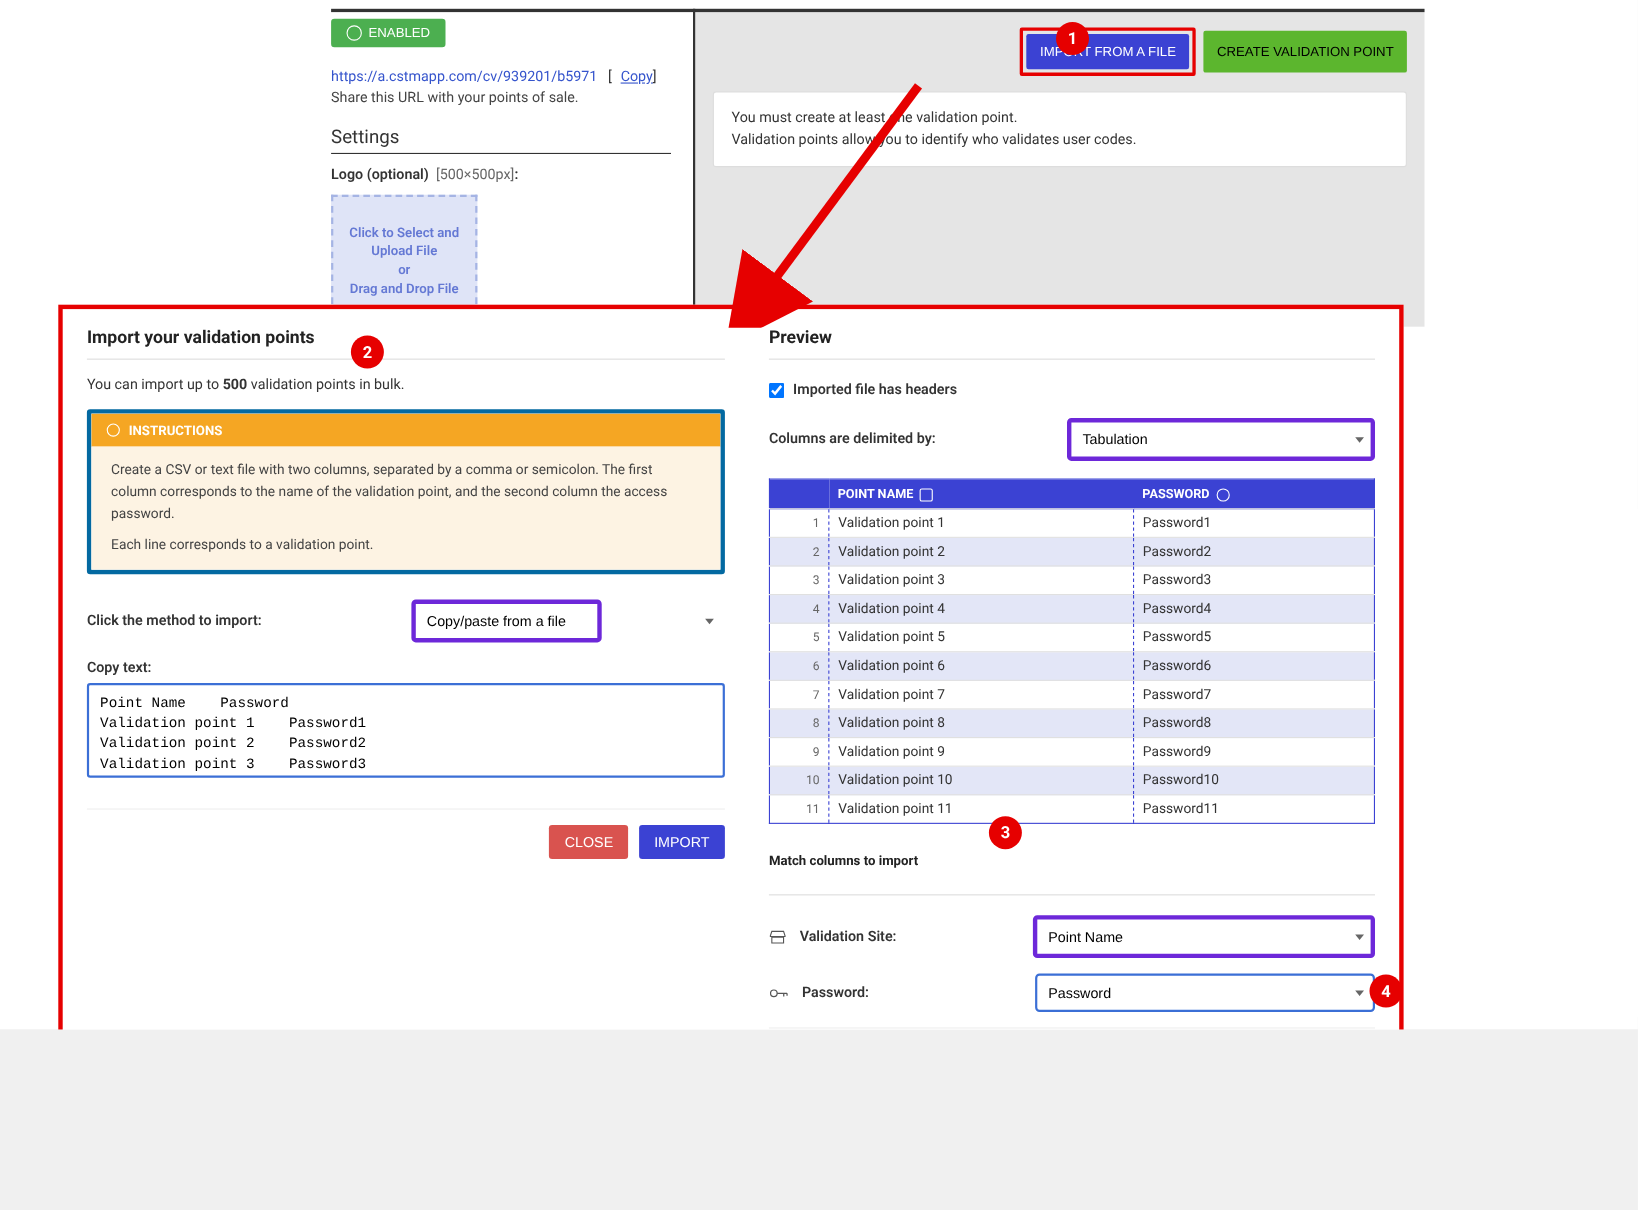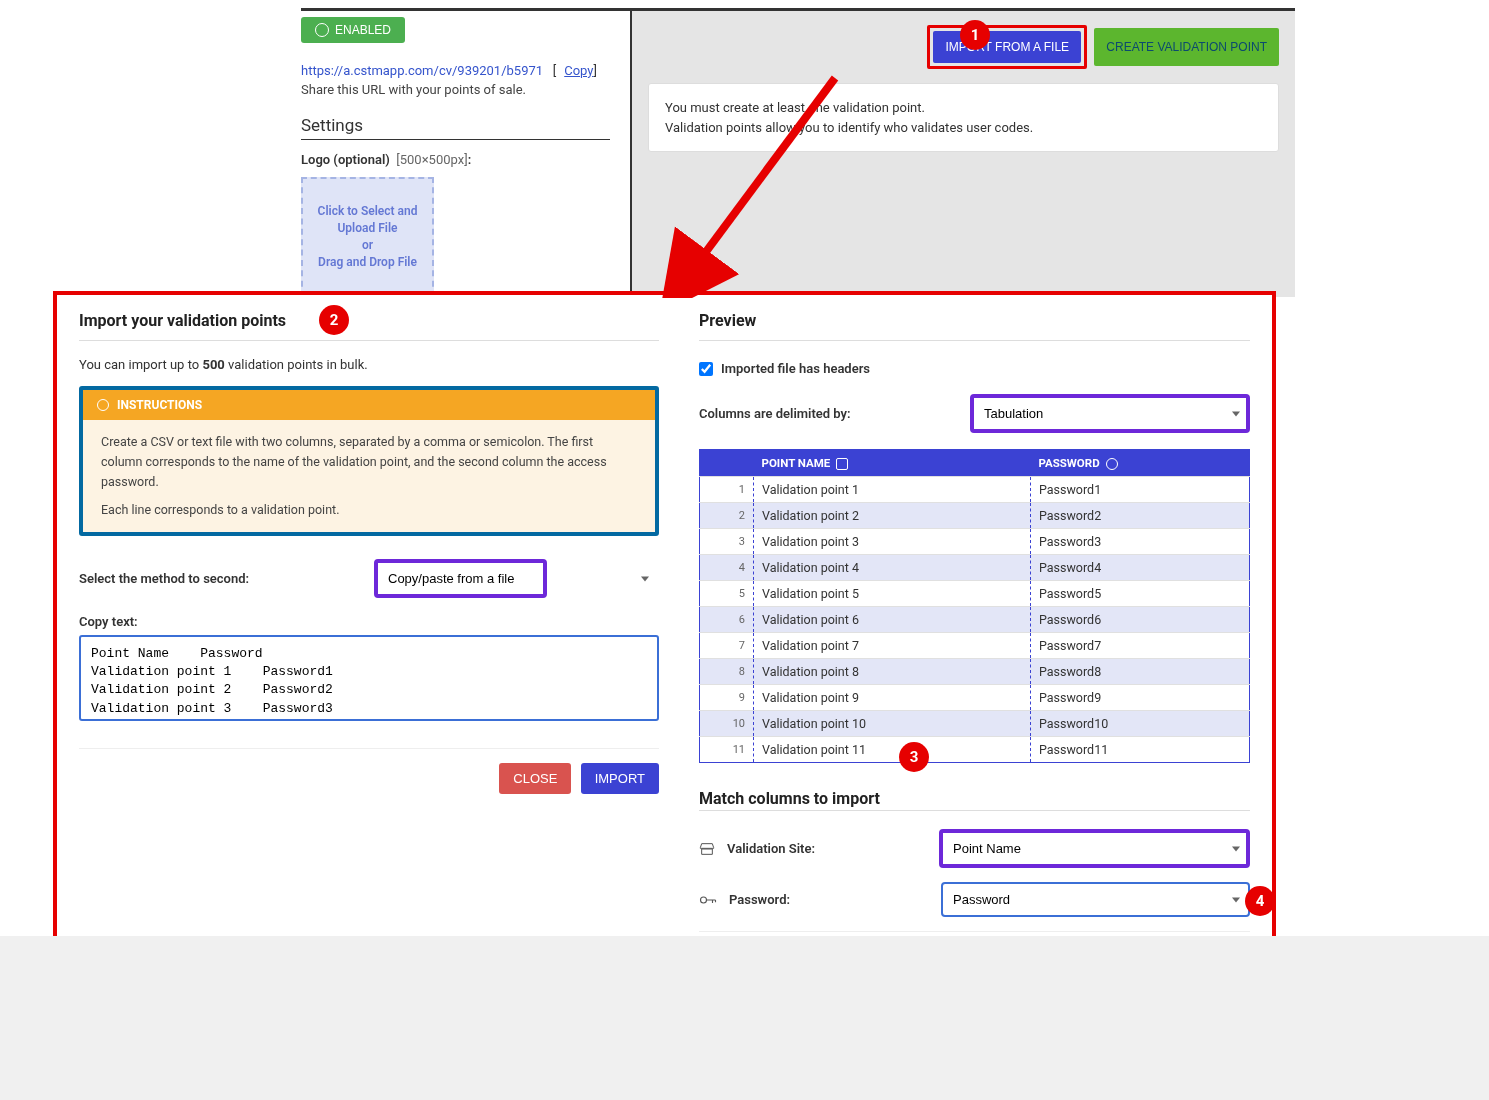--- a/index.html
+++ b/index.html
@@ -18,26 +18,26 @@
 .url-line a.url { color: #3554cc; text-decoration: none; }
 .url-line .copy { color: #3554cc; margin-left: 8px; }
 .share-text { font-size: 13px; color: #444; margin-top: 4px; }
 .settings-h { font-size: 17px; font-weight: 400; color: #333; border-bottom: 1px solid #333; padding-bottom: 4px; margin-top: 18px; }
 .logo-label { font-size: 13px; font-weight: 600; margin-top: 12px; }
 .logo-label .dim { font-weight: 400; color: #666; }
 .dropzone { margin-top: 10px; width: 133px; height: 120px; border: 2px dashed #a5b4e4; background: #dfe4f7; color: #6478d4; font-size: 12px; font-weight: 600; display: flex; align-items: center; justify-content: center; text-align: center; padding: 10px; line-height: 1.4; }
 
 .top-right-buttons { text-align: right; margin-bottom: 14px; }
 .btn-import-file { background: #3b42d3; color: #fff; border: none; padding: 9px 12px; font-size: 12px; font-weight: 500; border-radius: 2px; }
-.btn-create-vp { background: #5cb62e; color: #0c4a6e; border: none; padding: 12px 12px; font-size: 12px; font-weight: 500; border-radius: 2px; margin-left: 4px; }
+.btn-create-vp { background: #5cb62e; color: #000000; border: none; padding: 12px 12px; font-size: 12px; font-weight: 500; border-radius: 2px; margin-left: 4px; }
 .red-outline-1 { border: 3px solid #e60000; padding: 3px; display: inline-block; border-radius: 2px; }
 .info-box { background: #fff; border: 1px solid #ddd; border-radius: 3px; padding: 14px 16px; font-size: 13px; line-height: 1.5; }
 
 
-.modal-wrap { position: absolute; top: 283px; left: 33px; width: 1223px; border: 4px solid #e60000; background: #fff; padding: 16px 22px 16px 22px; display: flex; gap: 40px; }
+.modal-wrap { position: absolute; top: 269px; left: 33px; width: 1223px; border: 4px solid #e60000; background: #fff; padding: 16px 22px 16px 22px; display: flex; gap: 40px; }
 .modal-left { width: 580px; }
 .modal-right { flex: 1; }
 .modal-h { font-size: 16px; font-weight: 700; color: #222; border-bottom: 1px solid #ddd; padding-bottom: 10px; margin-bottom: 16px; }
 .bulk-text { font-size: 13px; margin-bottom: 14px; }
 .bulk-text b { font-weight: 700; }
 .inst-box { border: 4px solid #0369a1; border-radius: 3px; overflow: hidden; margin-bottom: 23px; }
 .inst-head { background: #f5a623; color: #fff; font-weight: 700; font-size: 12px; padding: 8px 14px; display: flex; align-items: center; gap: 8px; }
 .inst-head .bulb { width: 12px; height: 12px; border: 1.5px solid #fff; border-radius: 50%; }
 .inst-body { background: #fdf3e3; padding: 12px 18px; font-size: 12.5px; line-height: 1.6; color: #444; }
 .method-row { display: flex; align-items: center; justify-content: space-between; margin-bottom: 16px; gap: 14px; }
@@ -63,21 +63,21 @@
 
 table.preview { width: 100%; border-collapse: collapse; border: 1px solid #3b42d3; font-size: 12.5px; }
 table.preview thead th { background: #3b42d3; color: #fff; font-weight: 700; font-size: 11.5px; padding: 6px 8px; text-align: left; }
 table.preview thead th.idx { width: 54px; }
 table.preview tbody td { padding: 5px 8px; border-top: 1px solid #e0e0e0; }
 table.preview tbody td.idx { text-align: right; color: #666; font-size: 11px; width: 54px; border-right: 1px dashed #3b42d3; }
 table.preview tbody td.name { border-right: 1px dashed #3b42d3; }
 table.preview tbody tr:nth-child(even) td { background: #e3e6f7; }
 table.preview thead th .thicon { display:inline-block; width:12px; height:12px; border:1px solid #fff; margin-left:6px; vertical-align:middle; border-radius:2px; }
 
-.match-h { font-size: 16px; font-weight: 700; color: #222; border-bottom: 1px solid #ddd; padding-bottom: 2px; margin: 26px 0 18px 0; }
+.match-h { font-size: 12px; font-weight: 700; color: #222; border-bottom: 1px solid #ddd; padding-bottom: 24px; margin: 26px 0 18px 0; }
 .match-row { display: flex; align-items: center; gap: 12px; margin-bottom: 14px; }
 .match-row label { font-weight: 600; font-size: 13px; width: 200px; }
 .match-row .select-wrap { flex: 1; }
 .match-row .select { max-width: none; width: 100%; }
 .select-blue { border: 2px solid #3b6fd6 !important; }
 
 .bottom-footer { text-align: right; border-top: 1px solid #eee; padding-top: 14px; margin-top: 10px; }
 .btn-back { background: #8a8a8a; color: #fff; border: none; padding: 8px 14px; border-radius: 3px; font-size: 10px; }
 .btn-continue { background: #701a75; color: #fff; border: none; padding: 8px 14px; border-radius: 3px; font-size: 13px; margin-left: 6px; }
 
@@ -162,21 +162,21 @@
           <div class="inst-head">
             <span class="bulb"></span>
             <span>INSTRUCTIONS</span>
           </div>
           <div class="inst-body">
             <div style="margin-bottom:8px">Create a CSV or text file with two columns, separated by a comma or semicolon. The first column corresponds to the name of the validation point, and the second column the access password.</div>
             <div>Each line corresponds to a validation point.</div>
           </div>
         </div>
         <div class="method-row">
-          <label>Select the method to second:</label>
+          <label>Click the method to import:</label>
           <span class="select-wrap">
             <select class="select">
               <option>Copy/paste from a file</option>
             </select>
           </span>
         </div>
         <div class="copy-label">Copy text:</div>
         <textarea class="textarea" style="">Point Name    Password
 Validation point 1    Password1
 Validation point 2    Password2

